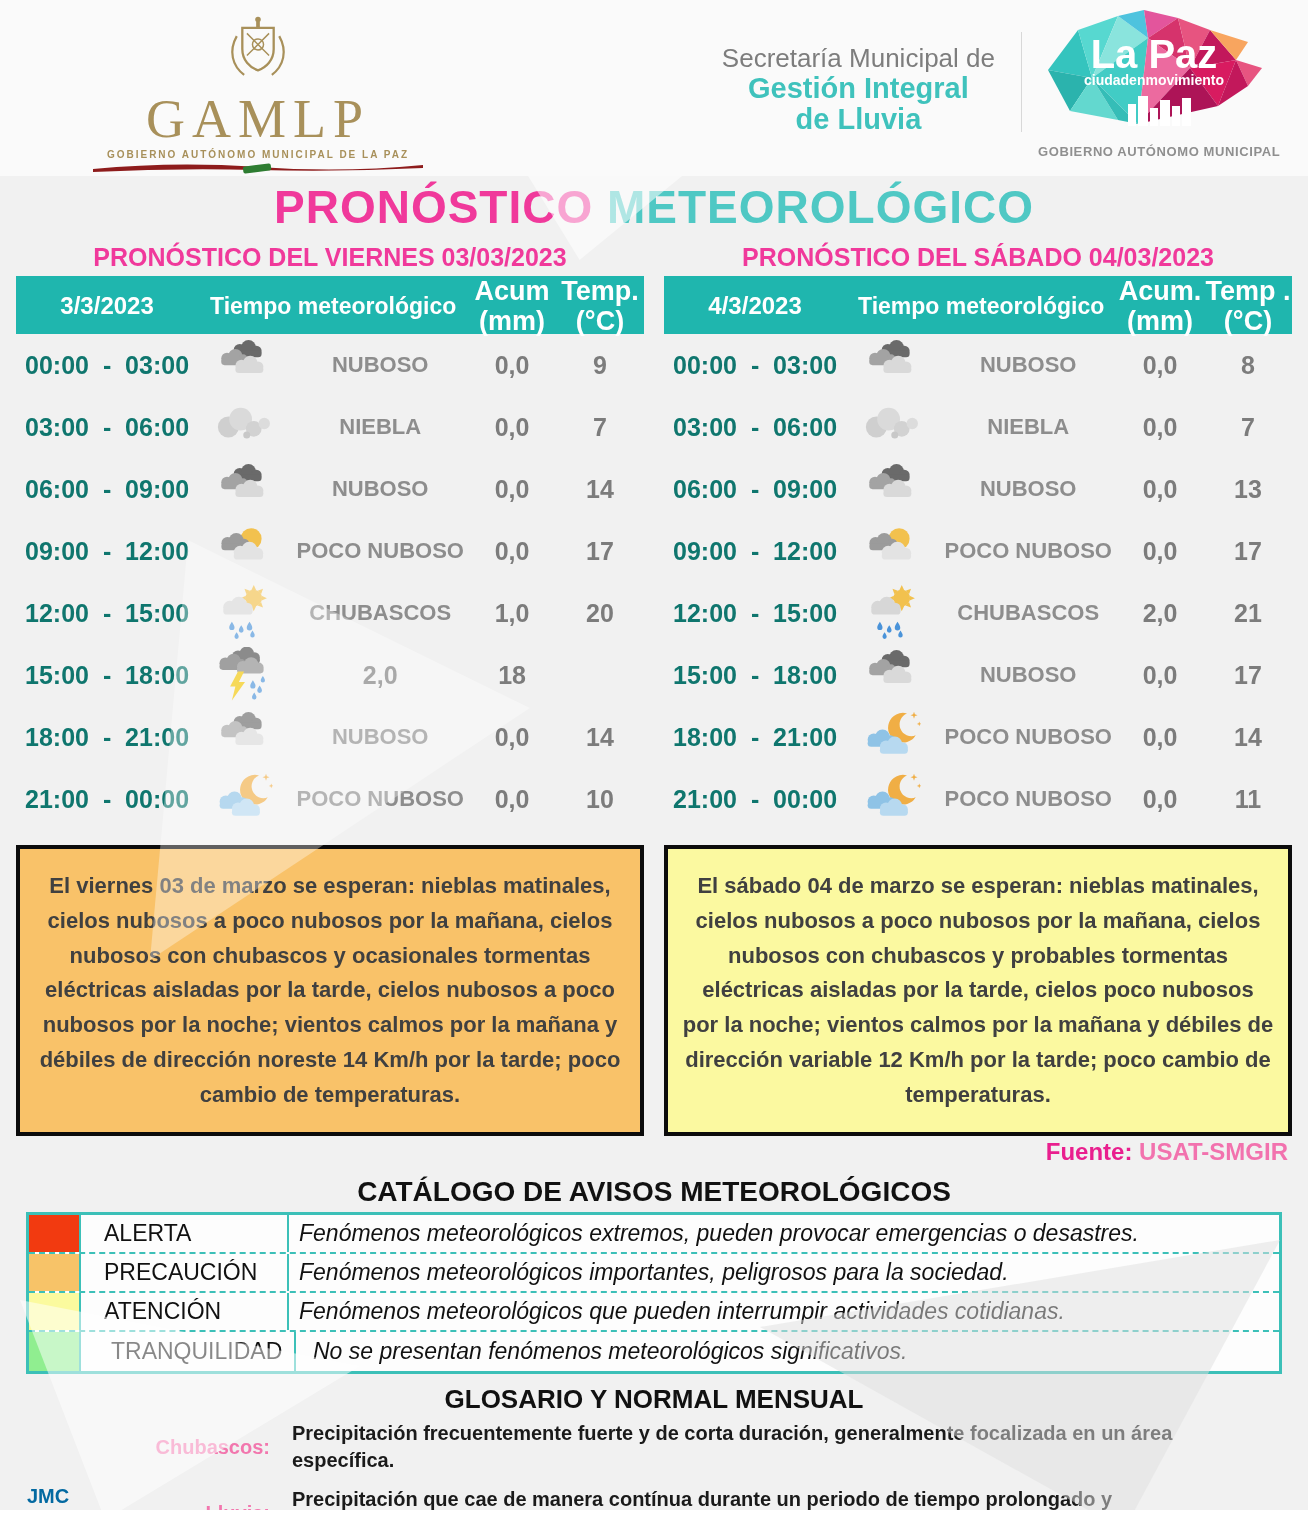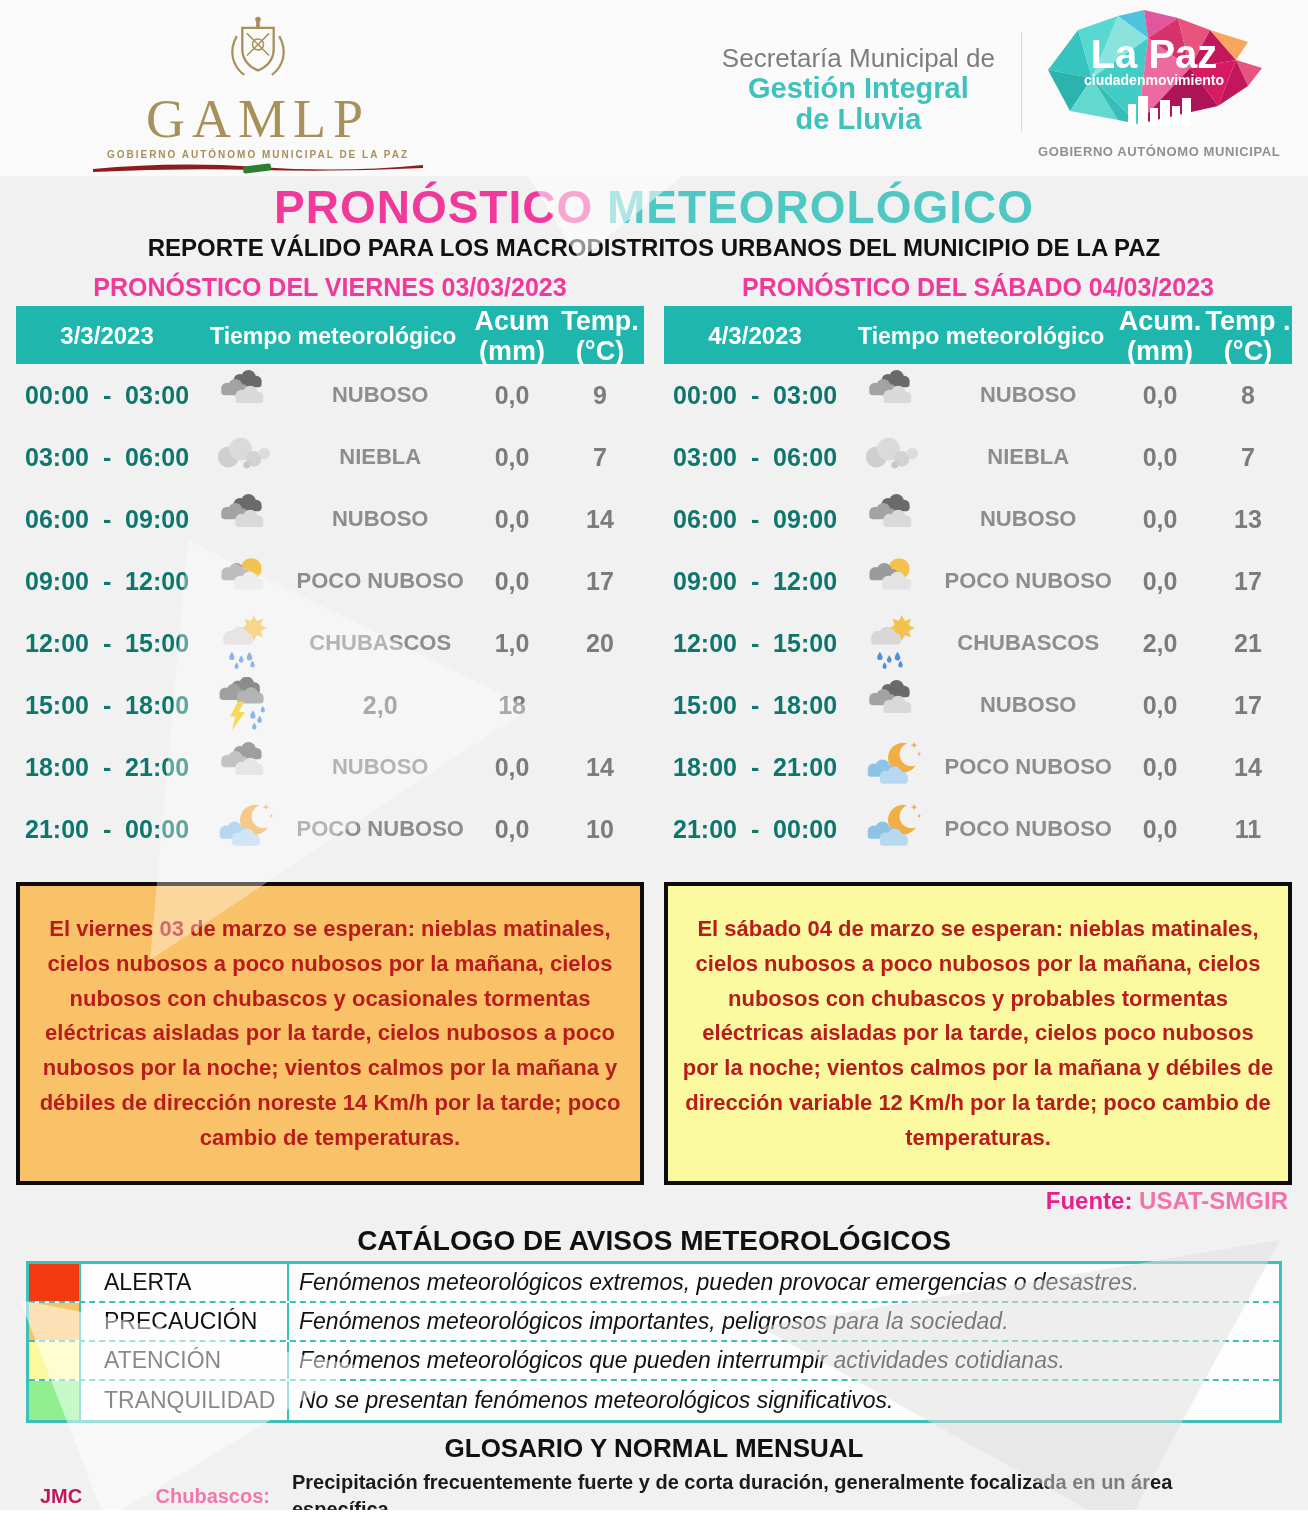--- a/index.html
+++ b/index.html
@@ -33,42 +33,42 @@
   .thead .h1 { font-size:24px; }
   .thead .h2 { font-size:23px; }
   .thead .h3 { font-size:27px; line-height:1.12; }
   .wbody { background:transparent; }
   .wrow { display:grid; grid-template-columns:29% 15% 28% 14% 14%; height:62px; align-items:center; text-align:center; }
   .cell.time { font-size:25px; font-weight:bold; color:#0f766e; white-space:nowrap; }
   .cell.icon svg { width:56px; height:56px; vertical-align:middle; }
   .cell.cond { font-size:22px; font-weight:bold; color:#8d8d8d; line-height:1.15; }
   .cell.num { font-size:25px; font-weight:bold; color:#7c7c7c; }
 
-  .summary-box { border:4px solid #0c0c0c; min-height:206px; margin-top:22px; display:flex; align-items:center; justify-content:center; padding:26px 14px; text-align:center; font-size:22px; font-weight:bold; color:#b91c1c; line-height:1.58; }
+  .summary-box { border:4px solid #0c0c0c; min-height:206px; margin-top:15px; display:flex; align-items:center; justify-content:center; padding:20px 14px; text-align:center; font-size:22px; font-weight:bold; color:#404040; line-height:1.58; }
 
   .fuente { text-align:right; padding-right:20px; font-size:24px; font-weight:bold; height:34px; line-height:32px; }
   .fuente .flabel { color:#e91f8e; }
   .fuente .fvalue { color:#f272ae; font-weight:bold; }
 
   
   .catalog-title { text-align:center; font-size:28px; font-weight:bold; color:#111; height:42px; line-height:44px; }
   .catalog { margin:0 26px; border:3px solid #3cc0b8; background:#fdfdfd; }
   .cat-row { display:grid; grid-template-columns:52px 208px 1fr; height:39px; border-bottom:2px dashed #3cc0b8; }
-  .cat-row:last-child { border-bottom:none; }
+  .cat-row:last-child { border-bottom:none;gap:7px; }
   .cat-swatch { border-right:2px solid #3cc0b8; }
   .cat-label { border-right:2px solid #3cc0b8; display:flex; align-items:center; padding-left:23px; font-size:23px; color:#111; }
   .cat-desc { display:flex; align-items:center; padding-left:10px; font-size:23px; font-style:italic; color:#111; }
 
   
   .glossary-title { text-align:center; font-size:26px; font-weight:bold; color:#111; height:44px; line-height:50px; }
   .glossary { display:grid; grid-template-columns:250px 1fr; column-gap:22px; row-gap:12px; padding:2px 130px 0 20px; }
   .gl-term { text-align:right; color:#f277ae; font-weight:bold; font-size:20px; line-height:1.35; align-self:center; }
   .gl-def { color:#1a1a1a; font-weight:bold; font-size:20px; line-height:1.35; align-self:center; }
 
-  .jmc { position:absolute; left:40px; bottom:28px; font-size:20px; font-weight:bold; color:#be185d; }
+  .jmc { position:absolute; left:27px; bottom:28px; font-size:20px; font-weight:bold; color:#0369a1; }
   .bottom-strip { position:absolute; left:0; right:0; bottom:0; height:26px; background:#ffffff; }
 </style>
 </head>
 <body>
 
 <div class="page">
 
   <div class="facet" style="left:420px;top:0;width:420px;height:260px;background:rgba(255,255,255,.55);clip-path:polygon(0 0,100% 18%,38% 100%);"></div>
   <div class="facet" style="left:150px;top:540px;width:380px;height:420px;background:rgba(255,255,255,.35);clip-path:polygon(10% 0,100% 40%,0 100%);"></div>
   <div class="facet" style="left:760px;top:1240px;width:520px;height:290px;background:rgba(223,223,223,.5);clip-path:polygon(0 30%,100% 0,70% 100%);"></div>
@@ -137,21 +137,20 @@
         </svg>
       </span>
       <div class="lapaz-caption">GOBIERNO AUTÓNOMO MUNICIPAL</div>
     </div>
   </div>
 
   <div class="main-title">
     <span class="t1">PRONÓSTICO</span>
     <span class="t2">METEOROLÓGICO</span>
   </div>
-  <div class="report-subtitle">REPORTE VÁLIDO PARA LOS MACRODISTRITOS URBANOS DEL MUNICIPIO DE LA PAZ</div>
 
   <div class="columns">
     <div>
       <div class="section-title">PRONÓSTICO DEL VIERNES 03/03/2023</div>
       <div class="thead">
         <div class="h1">3/3/2023</div>
         <div class="h2">Tiempo meteorológico</div>
         <div class="h3"><span>Acum</span><br><span>(mm)</span></div>
         <div class="h3"><span>Temp.</span><br><span>(°C)</span></div>
       </div>

